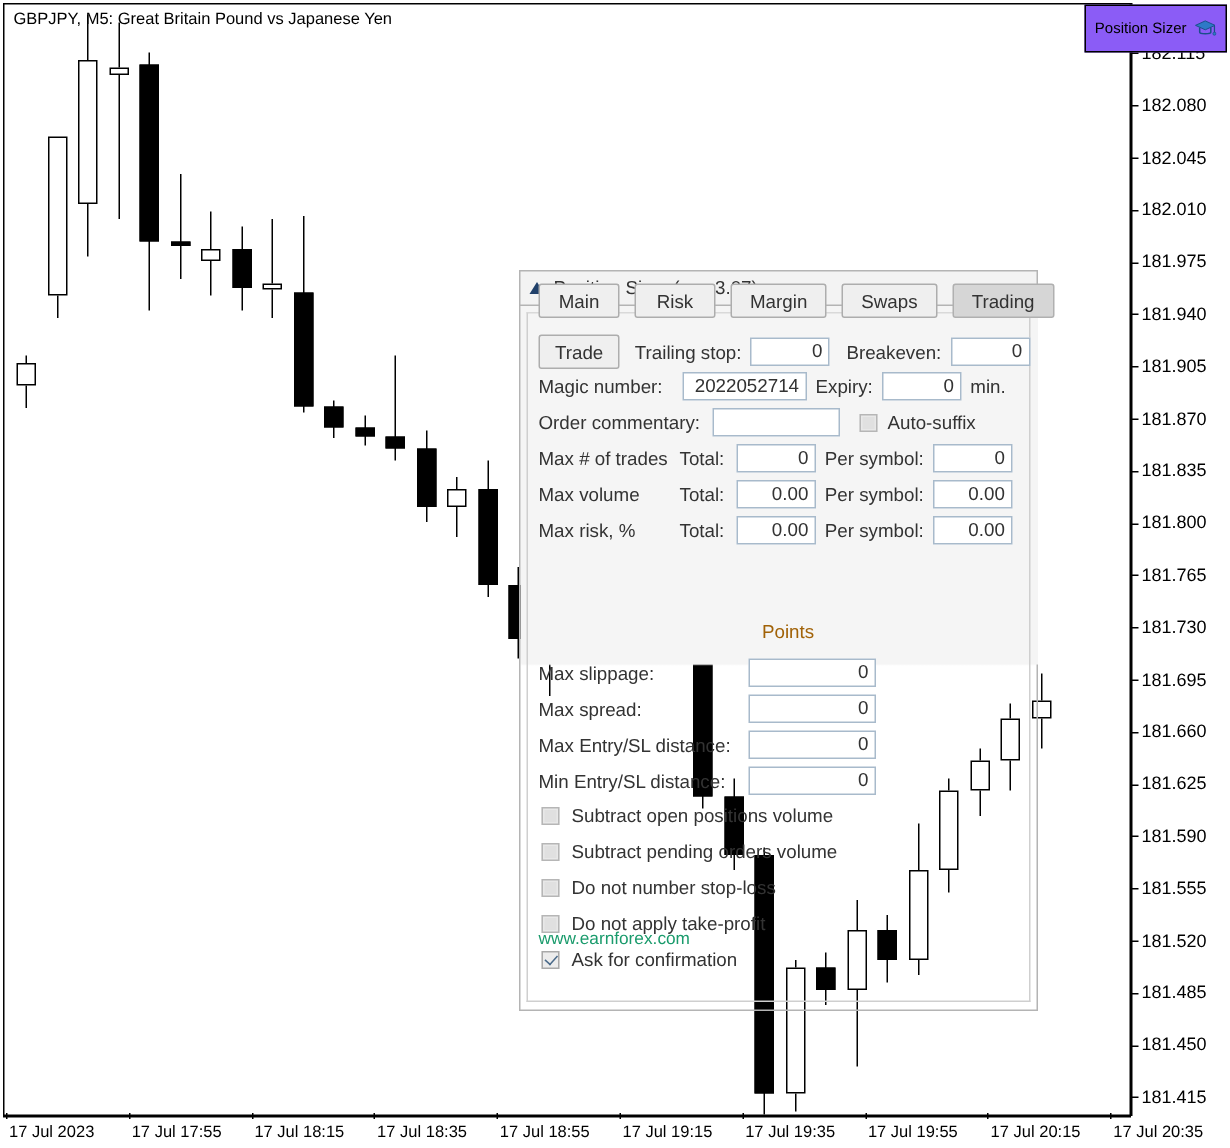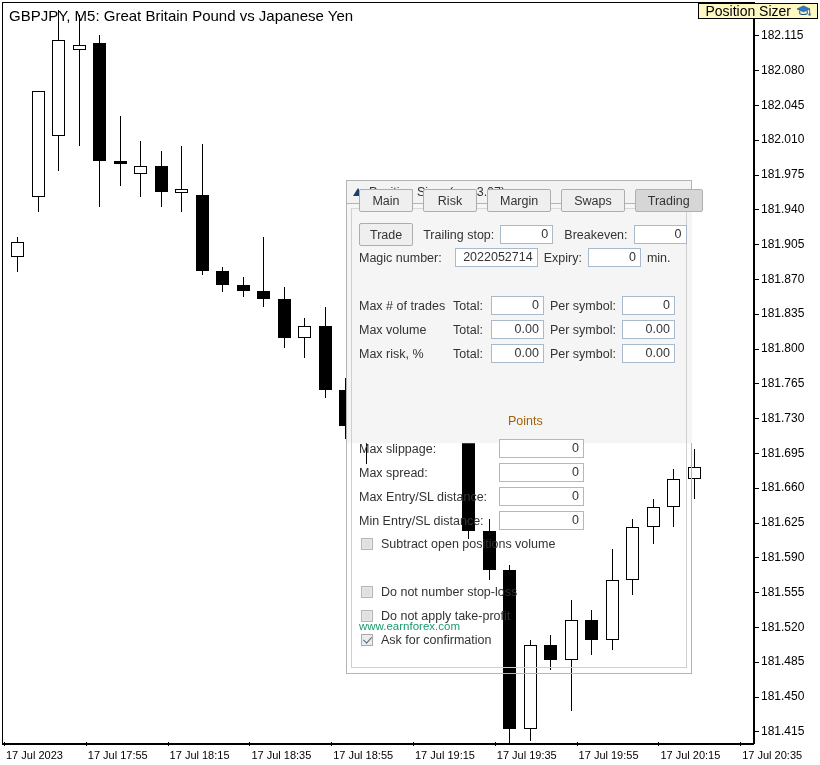--- a/index.html
+++ b/index.html
@@ -2,21 +2,21 @@
 <html><head>
 <meta charset="utf-8">
 <style>
   html,body{margin:0;padding:0;background:#fff;}
   body{width:820px;height:765px;position:relative;overflow:hidden;
        font-family:"Liberation Sans",sans-serif;}
 
   
   #chart-area{position:absolute;left:2px;top:2px;width:752px;height:742px;
               border:1px solid #000;background:#fff;box-sizing:border-box;}
-  #symbol-label{position:absolute;left:6px;top:4px;font-size:15px;color:#000;
+  #symbol-label{position:absolute;left:6px;top:4px;font-size:11px;color:#000;
                 white-space:nowrap;letter-spacing:0px;}
 
   
   #price-axis{position:absolute;left:754px;top:2px;width:66px;height:742px;}
   #price-axis .ptick{position:absolute;left:0;font-size:12px;color:#000;white-space:nowrap;}
   #price-axis .ptick i{display:inline-block;width:5px;height:1px;background:#000;
                        vertical-align:middle;margin-right:2px;font-style:normal;}
   #axis-vline{position:absolute;left:754px;top:2px;width:1px;height:742px;background:#000;}
 
   
@@ -26,23 +26,23 @@
   #time-axis-line{position:absolute;left:2px;top:744px;width:752px;height:1px;background:#000;}
 
   
   .candle{position:absolute;}
   .wick{position:absolute;width:1px;background:#000;left:50%;margin-left:-0.5px;}
   .body{position:absolute;left:0;width:100%;box-sizing:border-box;border:1px solid #000;}
   .body.up{background:#fff;}
   .body.down{background:#000;}
 
   
-  #ea-button{position:absolute;right:2px;top:3px;height:16px;padding:0 6px;
-             border:1px solid #000;background:#fef9c3;display:flex;align-items:center;
-             gap:5px;font-size:14px;color:#000;box-sizing:border-box;}
+  #ea-button{position:absolute;right:2px;top:3px;height:32px;padding:0 6px;
+             border:1px solid #000;background:#8b5cf6;display:flex;align-items:center;
+             gap:5px;font-size:10px;color:#000;box-sizing:border-box;}
   #ea-icon{width:15px;height:13px;display:block;}
 
   
   #ps-panel{position:absolute;left:346px;top:180px;width:346px;height:494px;
             box-sizing:border-box;font-size:12.5px;color:#333;}
   #ps-titlebar{position:absolute;left:0;top:0;width:346px;height:24px;
                background:#f3f3f3;border:1px solid #b4b4b4;box-sizing:border-box;
                display:flex;align-items:center;padding:0 6px;}
   #ps-tri{width:0;height:0;border-left:5px solid transparent;border-right:5px solid transparent;
           border-bottom:8px solid #20406a;margin-right:6px;}
@@ -327,20 +327,26 @@
     </div>
 
     <div class="row" style="left:13px;top:68px;">
       <span class="lbl">Magic number:</span>
       <span class="inp" style="width:83px;margin-left:13px;">2022052714</span>
       <span class="lbl" style="margin-left:6px;">Expiry:</span>
       <span class="inp" style="width:53px;margin-left:6px;">0</span>
       <span class="lbl" style="margin-left:6px;">min.</span>
     </div>
 
+    <div class="row" style="left:13px;top:92px;">
+      <span class="lbl">Order commentary:</span>
+      <span class="inp blank" style="width:85px;margin-left:8px;"></span>
+      <span class="cbx dim" style="margin-left:13px;"></span>
+      <span class="lbl" style="margin-left:7px;">Auto-suffix</span>
+    </div>
 
     <div class="row" style="left:13px;top:116px;">
       <span class="lbl" style="width:94px;display:inline-block;">Max # of trades</span>
       <span class="lbl">Total:</span>
       <span class="inp" style="width:53px;margin-left:8px;">0</span>
       <span class="lbl" style="margin-left:6px;">Per symbol:</span>
       <span class="inp" style="width:53px;margin-left:6px;">0</span>
     </div>
 
     <div class="row" style="left:13px;top:140px;">
@@ -376,20 +382,24 @@
     </div>
     <div class="row" style="left:13px;top:331px;">
       <span class="lbl" style="width:140px;display:inline-block;">Min Entry/SL distance:</span>
       <span class="inp" style="width:85px;">0</span>
     </div>
 
     <div class="row" style="left:15px;top:357px;">
       <span class="cbx dim"></span>
       <span class="lbl" style="margin-left:8px;">Subtract open positions volume</span>
     </div>
+    <div class="row" style="left:15px;top:381px;">
+      <span class="cbx dim"></span>
+      <span class="lbl" style="margin-left:8px;">Subtract pending orders volume</span>
+    </div>
     <div class="row" style="left:15px;top:405px;">
       <span class="cbx dim"></span>
       <span class="lbl" style="margin-left:8px;">Do not number stop-loss</span>
     </div>
     <div class="row" style="left:15px;top:429px;">
       <span class="cbx dim"></span>
       <span class="lbl" style="margin-left:8px;">Do not apply take-profit</span>
     </div>
     <div class="row" style="left:15px;top:453px;">
       <span class="cbx checked"></span>

